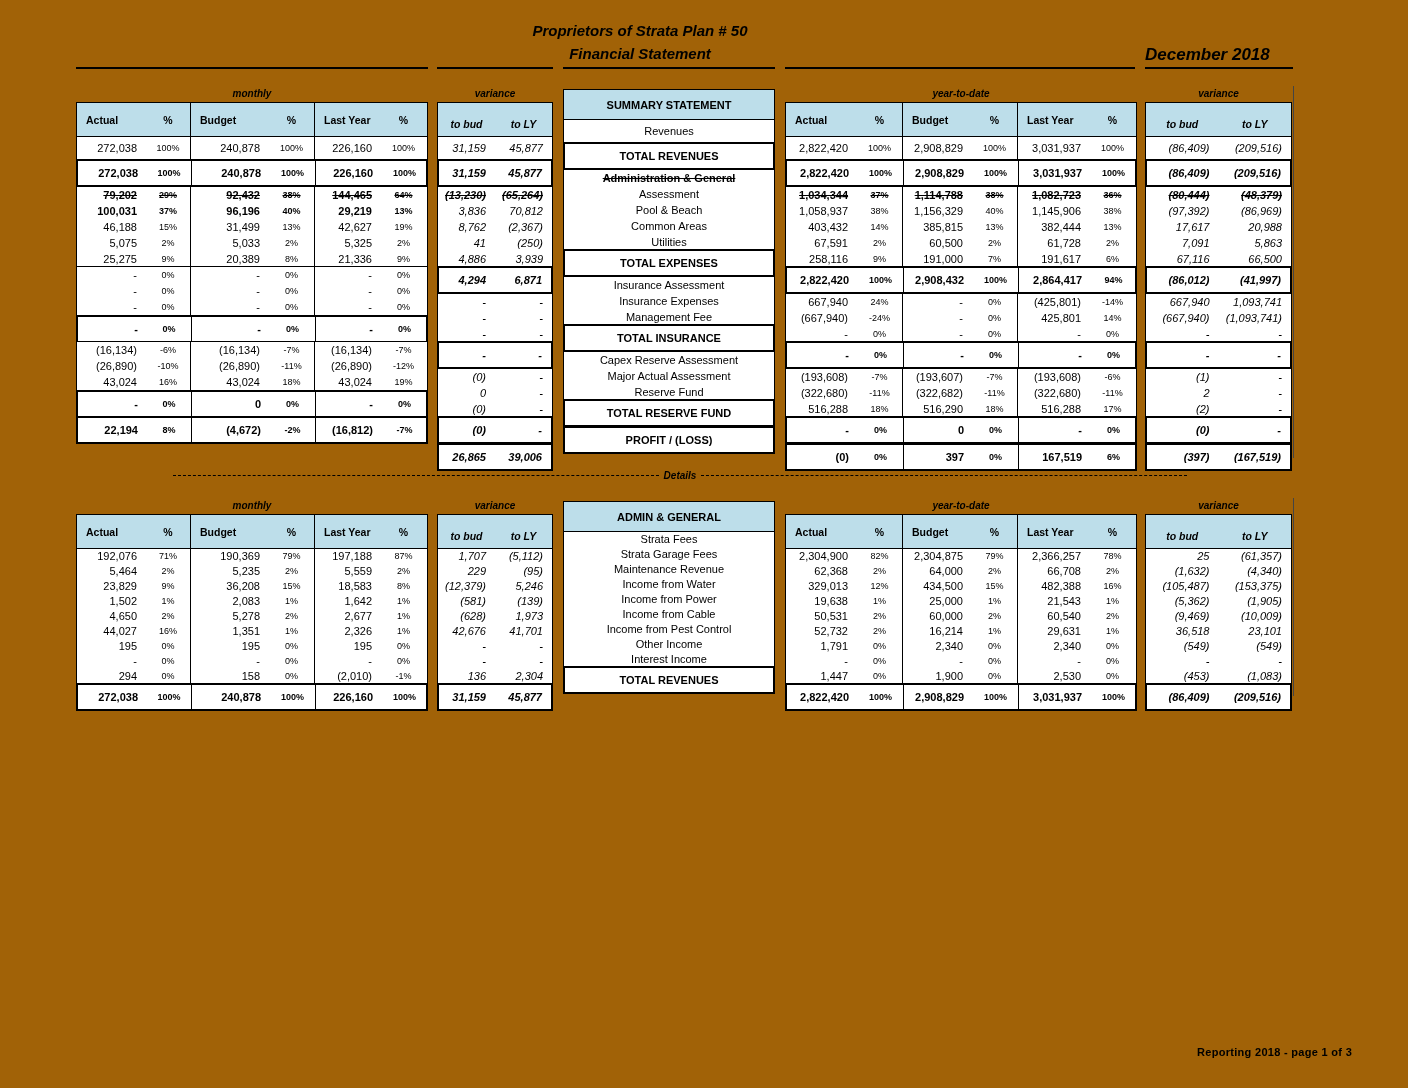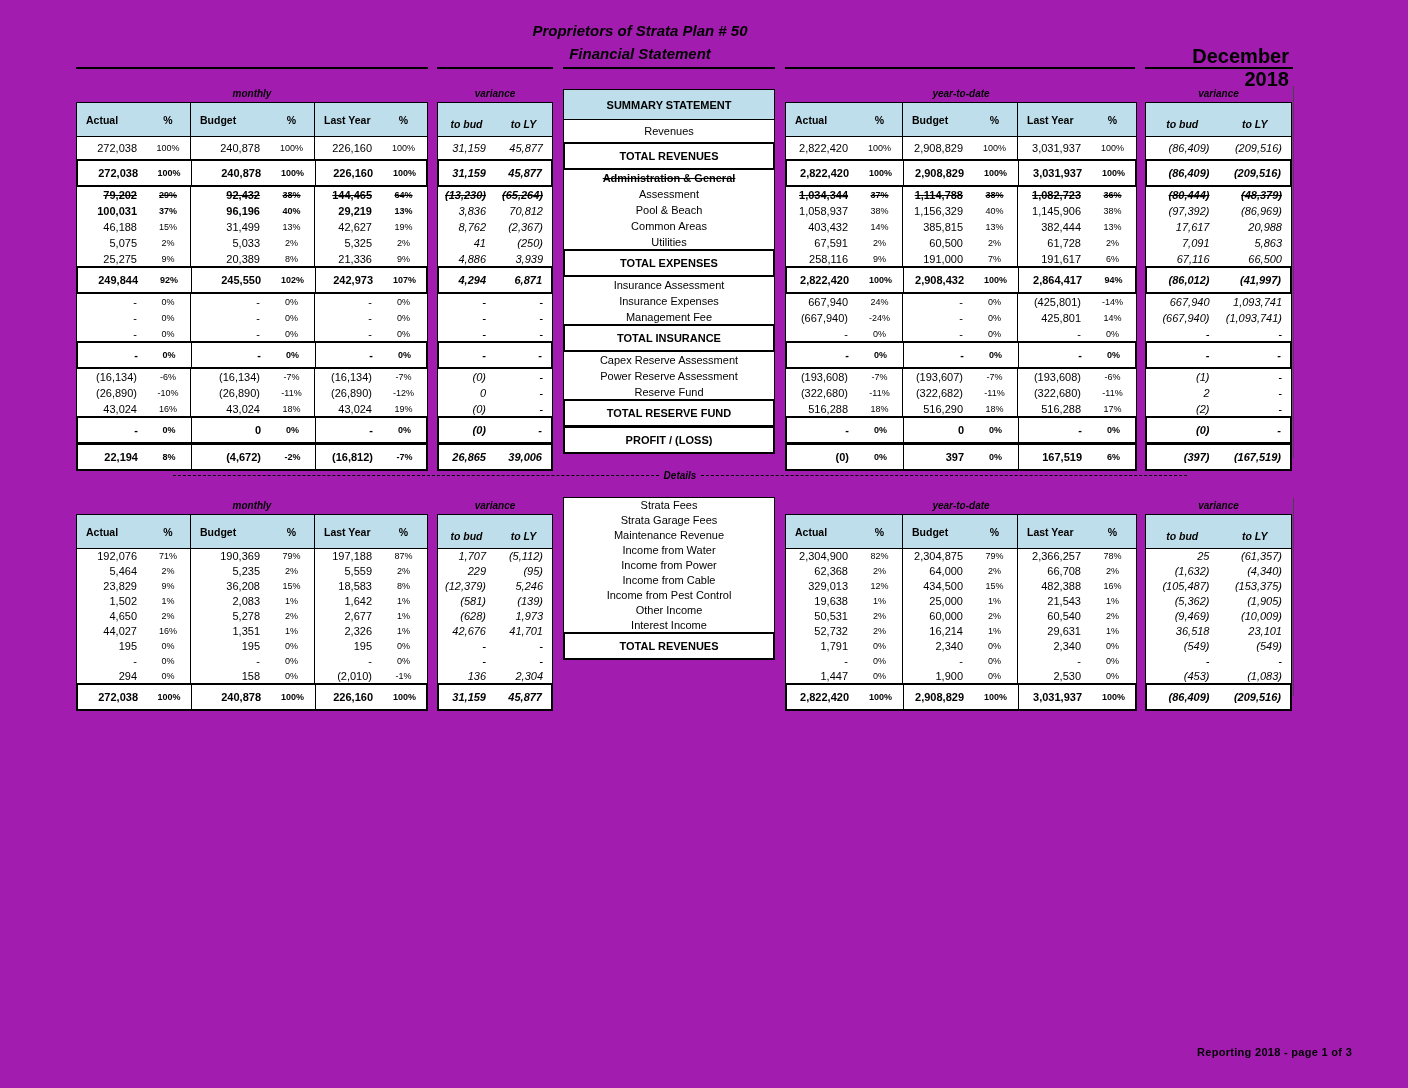--- a/index.html
+++ b/index.html
@@ -1,25 +1,25 @@
 <!DOCTYPE html>
 <html style="--hdr: #bddeea;"><head>
 <meta charset="utf-8">
 <style>
   html,body{margin:0;padding:0;background:#ffffff;}
   body{width:1408px;height:1088px;font-family:"Liberation Sans",sans-serif;color:#000;}
-  .page{position:relative;width:1408px;height:1088px;background:#a21caf;overflow:hidden;}
+  .page{position:relative;width:1408px;height:1088px;background:#a16207;overflow:hidden;}
   *{box-sizing:border-box;}
 
   .title1{position:absolute;top:22px;left:440px;width:400px;text-align:center;
           font-style:italic;font-weight:bold;font-size:15px;}
   .title2{position:absolute;top:45px;left:440px;width:400px;text-align:center;
           font-style:italic;font-weight:bold;font-size:15px;}
-  .hdate{position:absolute;top:45px;left:1145px;width:148px;text-align:right;padding-right:4px;
-         font-weight:bold;font-size:20px;}
+  .hdate{position:absolute;top:45px;left:1145px;width:148px;padding-right:4px;
+         font-style:italic;font-weight:bold;font-size:17px;}
   .rule{position:absolute;top:67px;height:2px;background:#000;}
 
   .band{position:absolute;left:0;width:1408px;}
   .group{position:absolute;top:0;}
   .glabel{height:16px;line-height:16px;text-align:center;font-style:italic;font-weight:bold;font-size:10px;}
   .ghead{height:35px;border:1.5px solid #000;background:var(--hdr,#bddeea);display:grid;
          font-weight:bold;font-size:10.5px;}
   .hname{display:flex;align-items:center;padding-left:9px;}
   .hpct{display:flex;align-items:center;justify-content:center;}
   .hvar{display:flex;align-items:center;justify-content:center;font-style:italic;margin-top:8px;}
@@ -132,30 +132,20 @@
           </div>
           <div class="row" style="grid-template-columns: 69px 44px 79px 45px 67px 45px;">
             <div class="cell num">25,275</div>
             <div class="cell pct">9%</div>
             <div class="cell num bL">20,389</div>
             <div class="cell pct">8%</div>
             <div class="cell num bL">21,336</div>
             <div class="cell pct">9%</div>
           </div>
         </div>
-        <div class="section total">
-          <div class="row trow" style="grid-template-columns: 69px 44px 79px 45px 67px 45px;">
-            <div class="cell num">249,844</div>
-            <div class="cell pct">92%</div>
-            <div class="cell num bL">245,550</div>
-            <div class="cell pct">102%</div>
-            <div class="cell num bL">242,973</div>
-            <div class="cell pct">107%</div>
-          </div>
-        </div>
         <div class="section">
           <div class="row" style="grid-template-columns: 69px 44px 79px 45px 67px 45px;">
             <div class="cell num">-</div>
             <div class="cell pct">0%</div>
             <div class="cell num bL">-</div>
             <div class="cell pct">0%</div>
             <div class="cell num bL">-</div>
             <div class="cell pct">0%</div>
           </div>
           <div class="row" style="grid-template-columns: 69px 44px 79px 45px 67px 45px;">
@@ -373,21 +363,21 @@
         <div class="section total">
           <div class="row trow crow">
             <div class="cell lbl">TOTAL INSURANCE</div>
           </div>
         </div>
         <div class="section">
           <div class="row crow">
             <div class="cell lbl">Capex Reserve Assessment</div>
           </div>
           <div class="row crow">
-            <div class="cell lbl">Power Reserve Assessment</div>
+            <div class="cell lbl">Major Actual Assessment</div>
           </div>
           <div class="row crow">
             <div class="cell lbl">Reserve Fund</div>
           </div>
         </div>
         <div class="section total">
           <div class="row trow crow">
             <div class="cell lbl">TOTAL RESERVE FUND</div>
           </div>
         </div>
@@ -802,20 +792,21 @@
           </div>
         </div>
         <div class="section total">
           <div class="row trow pair">
             <div class="cell vnum">31,159</div>
             <div class="cell vnum">45,877</div>
           </div>
         </div>
       </div>
       <div class="group" style="left: 563px; width: 212px;">
+        <div class="ctitle">ADMIN &amp; GENERAL</div>
         <div class="section">
           <div class="row h15 crow">
             <div class="cell lbl">Strata Fees</div>
           </div>
           <div class="row h15 crow">
             <div class="cell lbl">Strata Garage Fees</div>
           </div>
           <div class="row h15 crow">
             <div class="cell lbl">Maintenance Revenue</div>
           </div>

